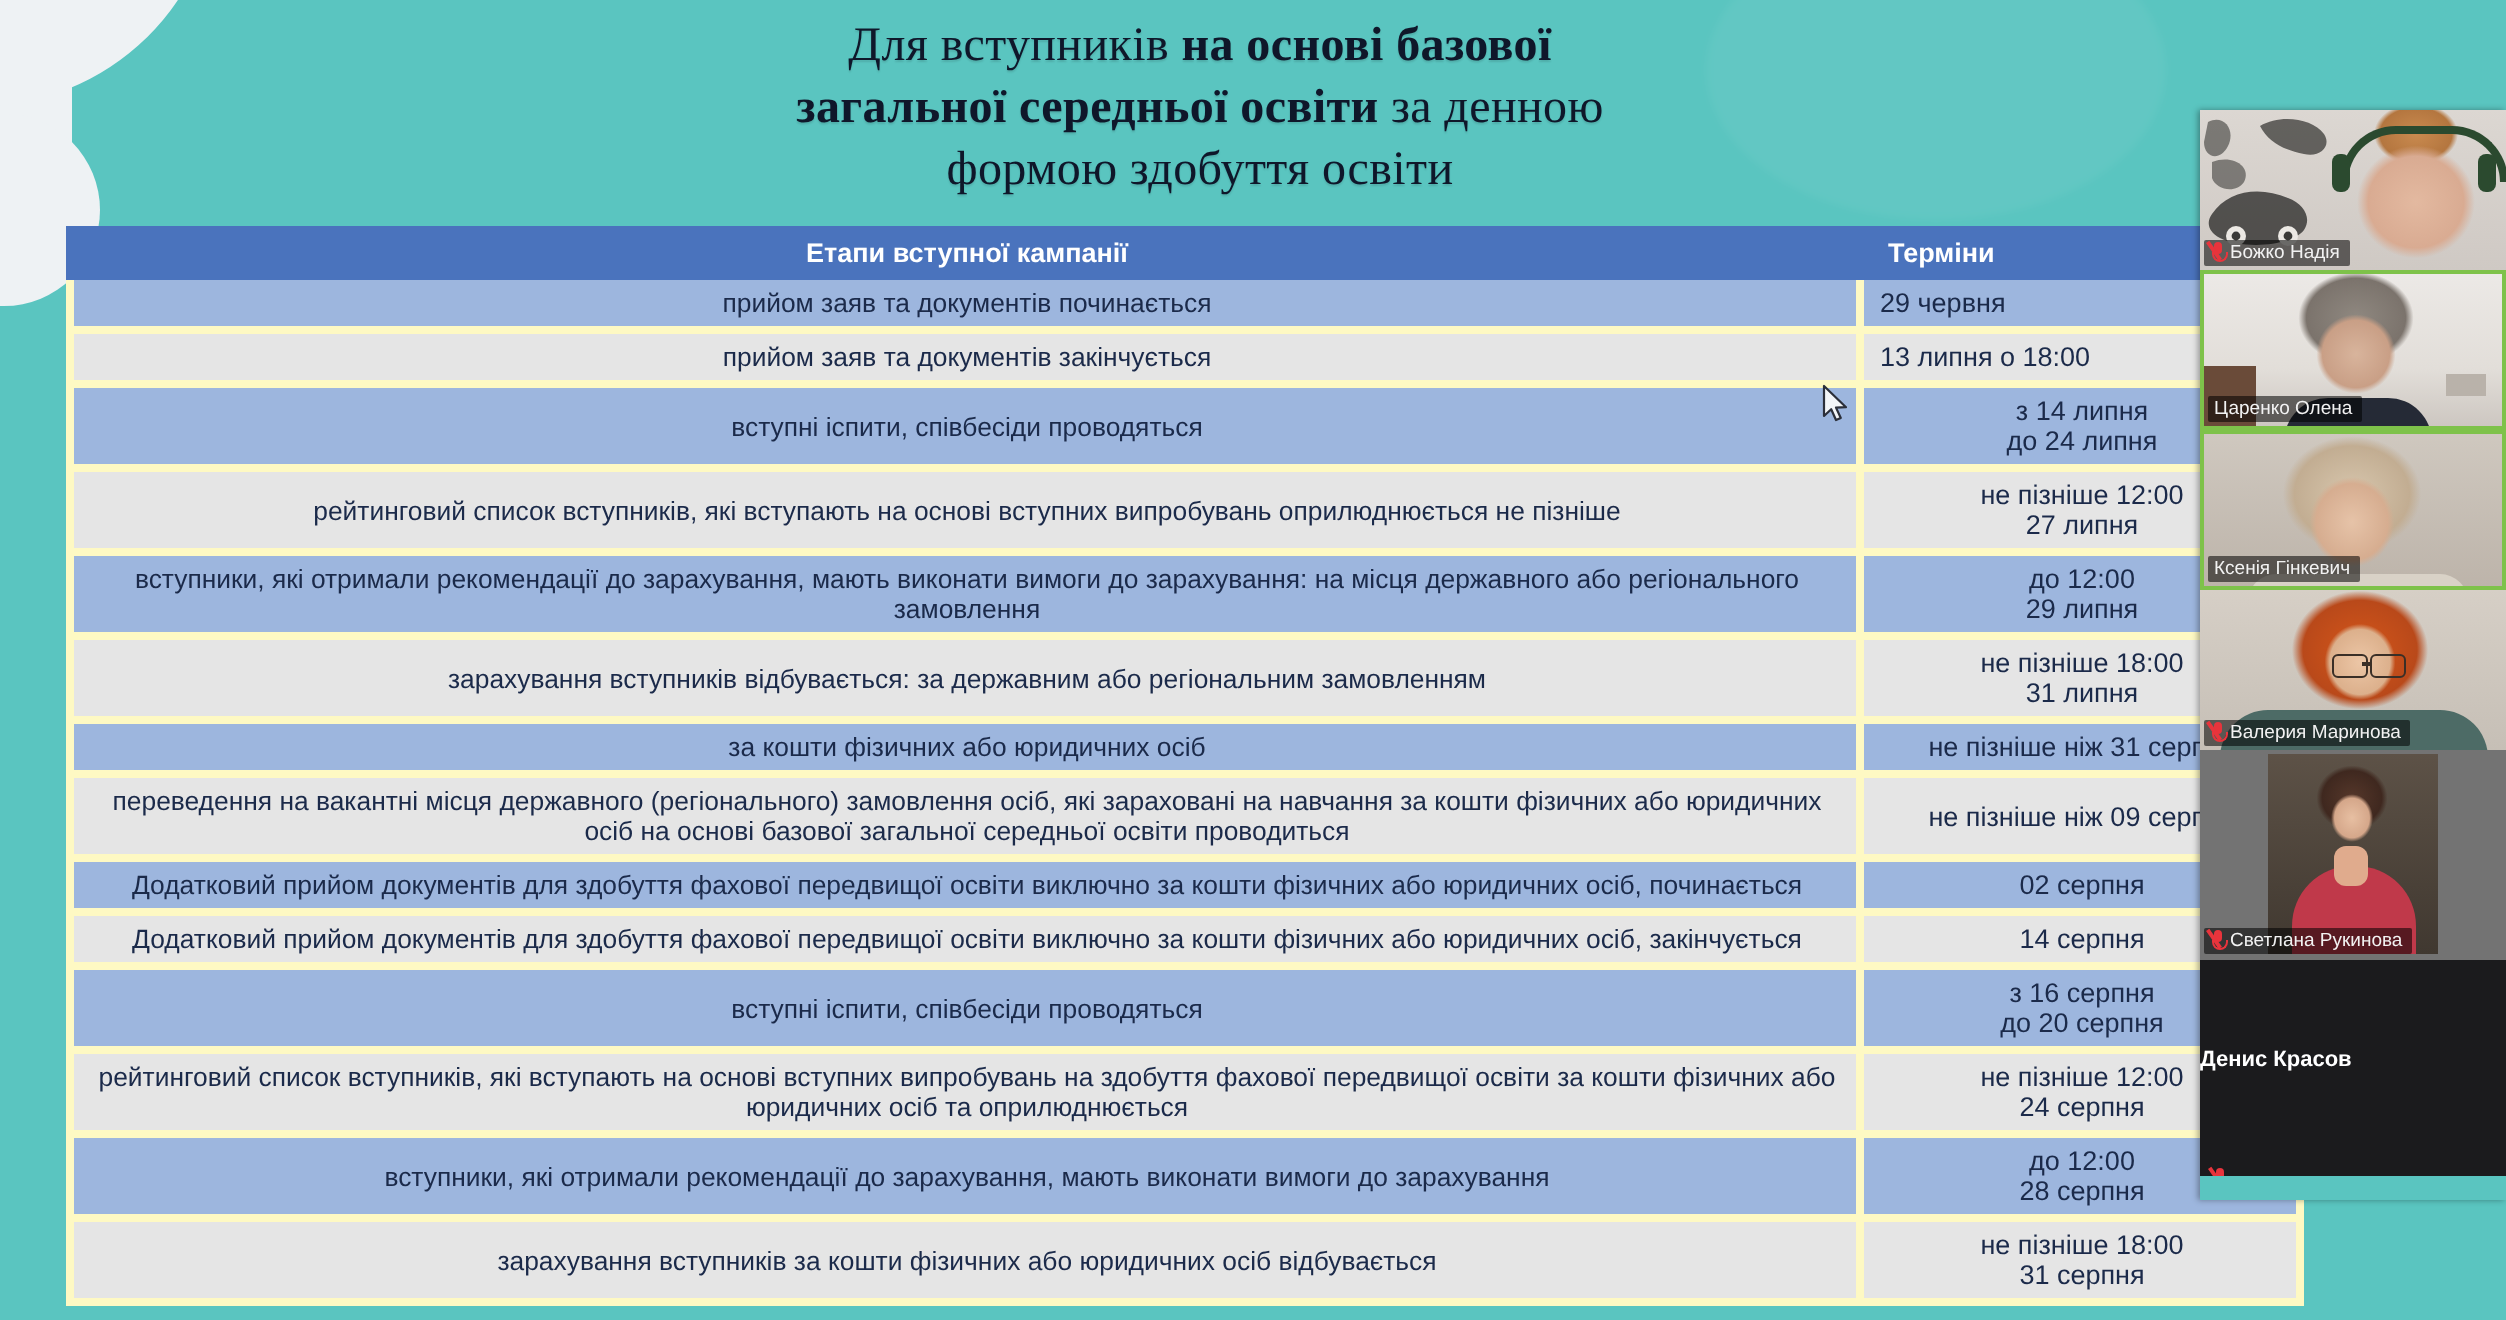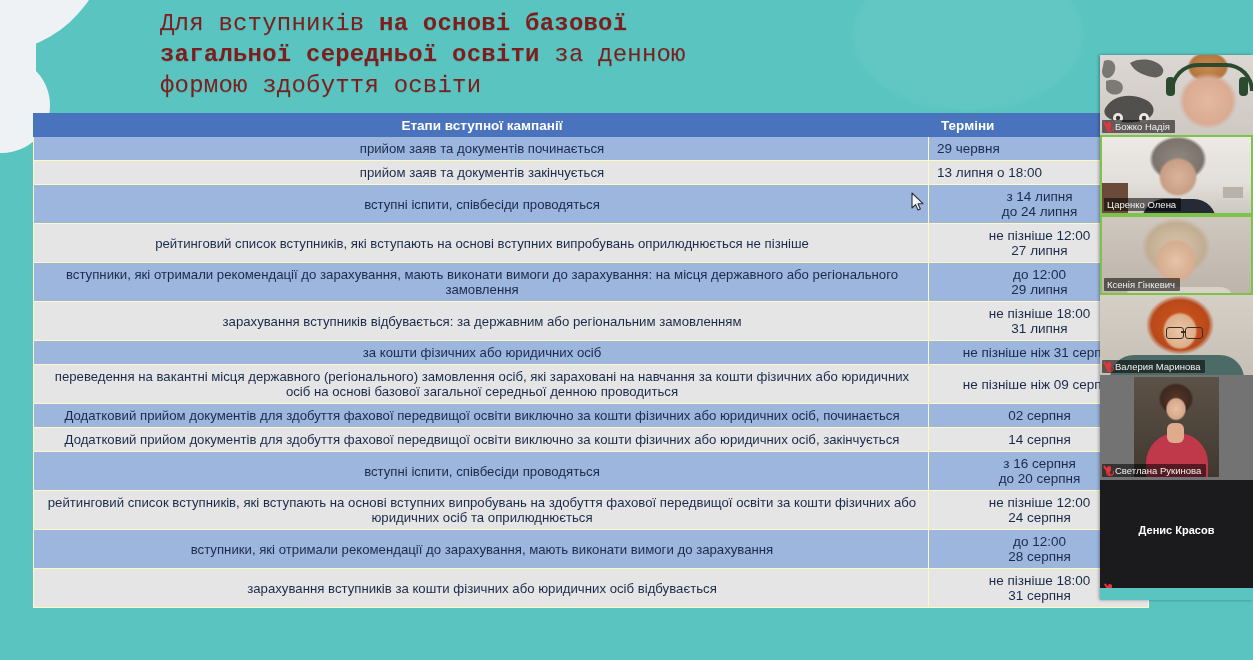--- a/index.html
+++ b/index.html
@@ -44,22 +44,23 @@
     width:230px;height:150px;
     background:rgba(255,255,255,.05);
     border-radius:50%;
     filter:blur(2px);
   }
 
   
   #title{
     position:absolute;
     left:160px;top:8px;width:880px;
-    color:#7f1d1d;
-    font-family:Liberation Mono, monospace;
+    text-align:center;
+    color:#0f172a;
+    font-family:Liberation Serif, serif;
     font-size:24px;
     line-height:31px;
     letter-spacing:.2px;
     text-shadow:0 1px 1px rgba(0,0,0,.12);
   }
   #title b{font-weight:bold;}
 
   
   #tbl{
     position:absolute;
@@ -68,21 +69,21 @@
     border-collapse:collapse;
     table-layout:fixed;
     font-size:13.2px;
     color:#1b2a4a;
   }
   #tbl col.c1{width:895px;}
   #tbl col.c2{width:220px;}
   #tbl th,#tbl td{
     padding:4px 6px 4px 8px;
     vertical-align:middle;
-    border:1px solid #fef9c3;
+    border:4px solid #fef9c3;
     box-sizing:border-box;
   }
   #tbl thead th{
     background:#4a73bd;
     color:#ffffff;
     font-size:13.5px;
     font-weight:bold;
     text-align:center;
     height:23px;
     padding-top:2px;padding-bottom:2px;
@@ -113,21 +114,21 @@
     right:0;top:55px;
     width:153px;height:545px;
     background:#1b1b1d;
     box-shadow:-1px 0 3px rgba(0,0,0,.35);
     overflow:hidden;
   }
   .tile{position:relative;width:153px;overflow:hidden;background:#2a2a2c;}
   .tile .frame{position:absolute;inset:0;}
   .tile .name{
     position:absolute;left:2px;bottom:2px;
-    display:flex;align-items:center;gap:3px;
+    display:flex;align-items:flex-start;gap:3px;
     background:rgba(0,0,0,.55);
     color:#f2f2f2;
     font-size:9.5px;
     line-height:11px;
     padding:1px 5px 1px 3px;
     border-radius:1px;
     max-width:148px;
     white-space:nowrap;
   }
   .mic-muted{
@@ -209,21 +210,21 @@
       linear-gradient(180deg,#5d5247 0%,#403830 100%);
   }
   #tile5 .sw{position:absolute;left:12px;top:56px;width:62px;height:46px;background:#c0394a;border-radius:30px 30px 0 0;}
   #tile5 .hand{position:absolute;left:33px;top:46px;width:17px;height:20px;background:#e0ab8d;border-radius:6px;}
   #tile5 .name{left:2px;bottom:3px;}
 
   
   #tile6{height:120px;background:#1b1b1d;}
   #tile6 .label{
     position:absolute;left:0;right:0;top:44px;
-    text-align:center;color:#ffffff;font-size:11px;font-weight:bold;
+    text-align:left;color:#ffffff;font-size:11px;font-weight:bold;
   }
   #tile6 .mic-bl{position:absolute;left:6px;bottom:6px;}
 
   #strip-foot{position:absolute;left:0;bottom:0;width:153px;height:12px;background:#5ac5c0;}
 </style>
 </head>
 <body>
 
 <div id="slide">
 
@@ -276,21 +277,21 @@
         <tr class="even">
           <td class="stage">зарахування вступників відбувається: за державним або регіональним замовленням</td>
           <td class="term">не пізніше 18:00
 31 липня</td>
         </tr>
         <tr class="odd">
           <td class="stage">за кошти фізичних або юридичних осіб</td>
           <td class="term">не пізніше ніж 31 серпня</td>
         </tr>
         <tr class="even">
-          <td class="stage">переведення на вакантні місця державного (регіонального) замовлення осіб, які зараховані на навчання за кошти фізичних або юридичних осіб на основі базової загальної середньої денною проводиться</td>
+          <td class="stage">переведення на вакантні місця державного (регіонального) замовлення осіб, які зараховані на навчання за кошти фізичних або юридичних осіб на основі базової загальної середньої освіти проводиться</td>
           <td class="term">не пізніше ніж 09 серпня</td>
         </tr>
         <tr class="odd">
           <td class="stage">Додатковий прийом документів для здобуття фахової передвищої освіти виключно за кошти фізичних або юридичних осіб, починається</td>
           <td class="term">02 серпня</td>
         </tr>
         <tr class="even">
           <td class="stage">Додатковий прийом документів для здобуття фахової передвищої освіти виключно за кошти фізичних або юридичних осіб, закінчується</td>
           <td class="term">14 серпня</td>
         </tr>

